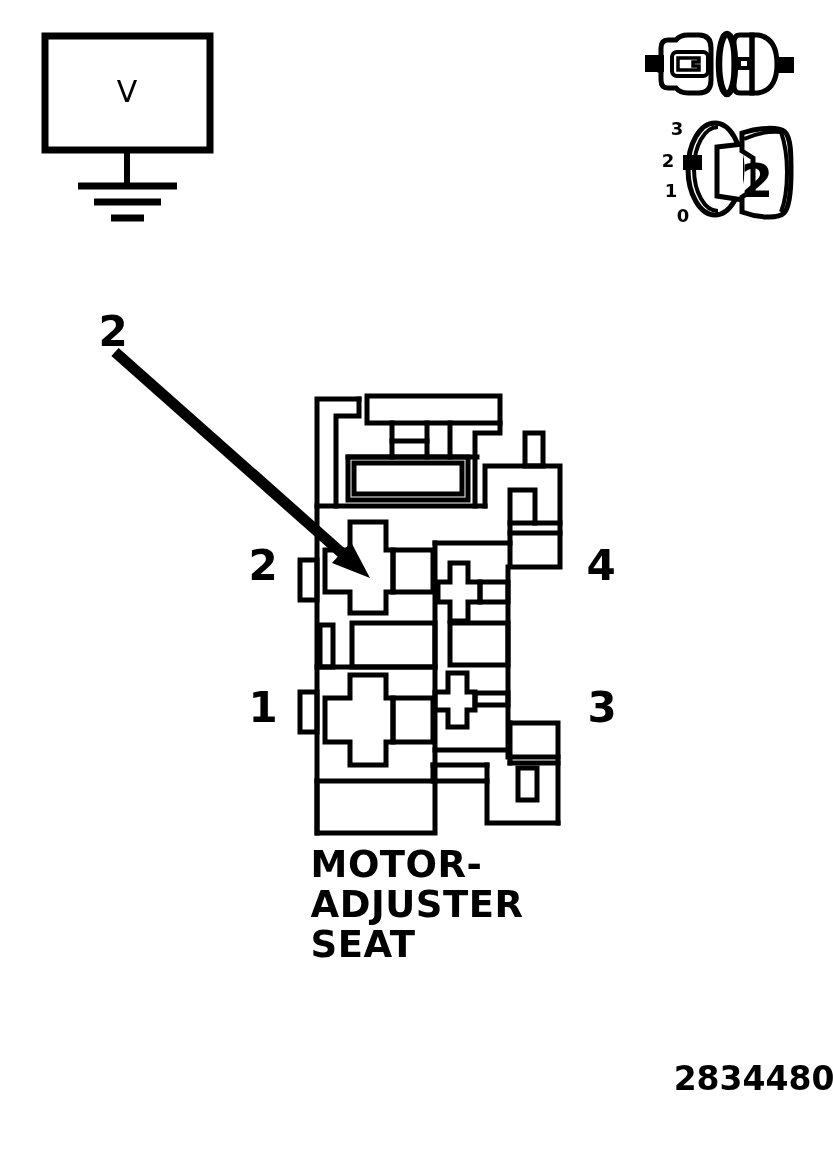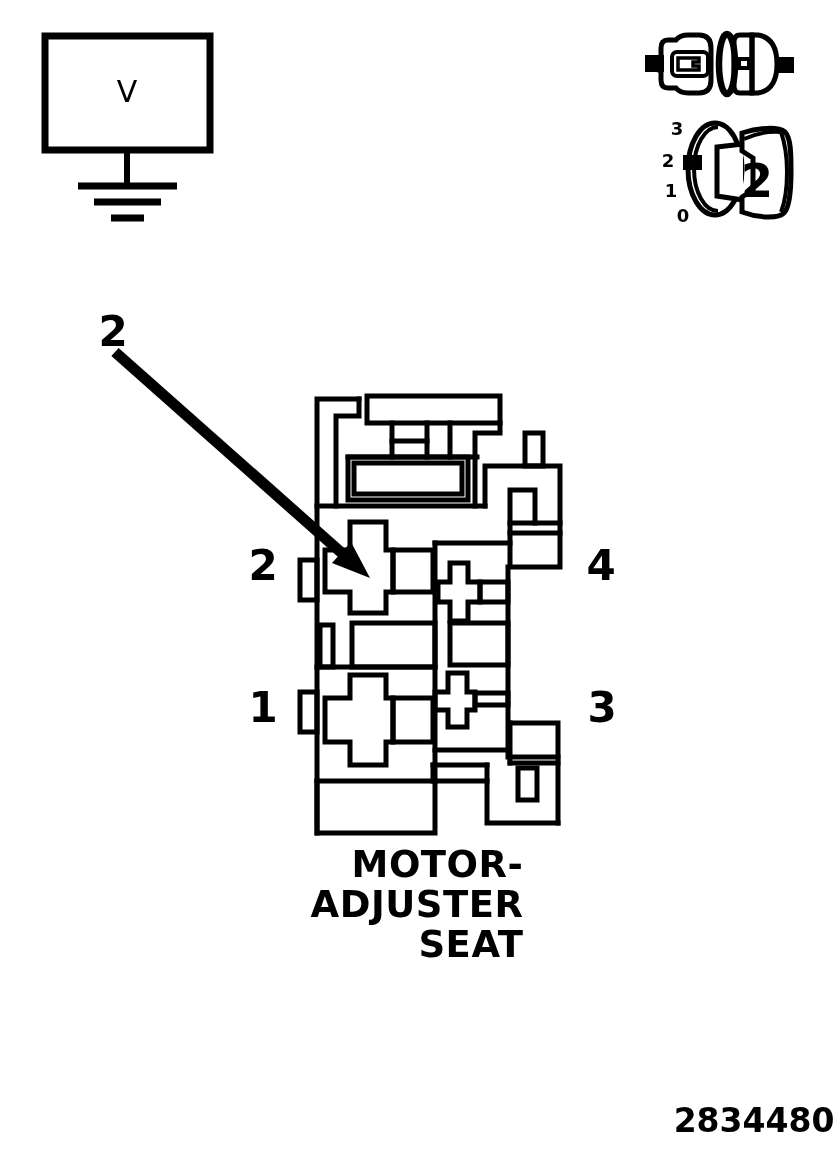--- a/index.html
+++ b/index.html
@@ -21,21 +21,21 @@
   }
   .v-label{font-size:30px;font-weight:400;}
   .pin-label{font-size:42px;font-weight:700;}
   .callout-label{font-size:42px;font-weight:700;}
   .tick{font-size:18px;font-weight:700;}
   .dial-value{font-size:46px;font-weight:700;}
   .caption{
     position:absolute;
     left:417px;top:845px;
     transform:translateX(-50%);
-    text-align:right;
+    text-align:left;
     font-size:37px;
     font-weight:700;
     line-height:40px;
     letter-spacing:0.5px;
   }
   .part-number{font-size:33px;font-weight:700;}
 </style>
 </head>
 <body>
 
@@ -152,14 +152,14 @@
   <div class="t pin-label" style="left:263px;top:708px;">1</div>
   <div class="t pin-label" style="left:601px;top:566px;">4</div>
   <div class="t pin-label" style="left:602px;top:708px;">3</div>
 
   <div class="caption">
     <div>MOTOR-</div>
     <div>ADJUSTER</div>
     <div>SEAT</div>
   </div>
 
-  <div class="t part-number" style="left:754px;top:1120px;">2834480</div>
+  <div class="t part-number" style="left:754px;top:1078px;">2834480</div>
 </div>
 
 </body></html>

